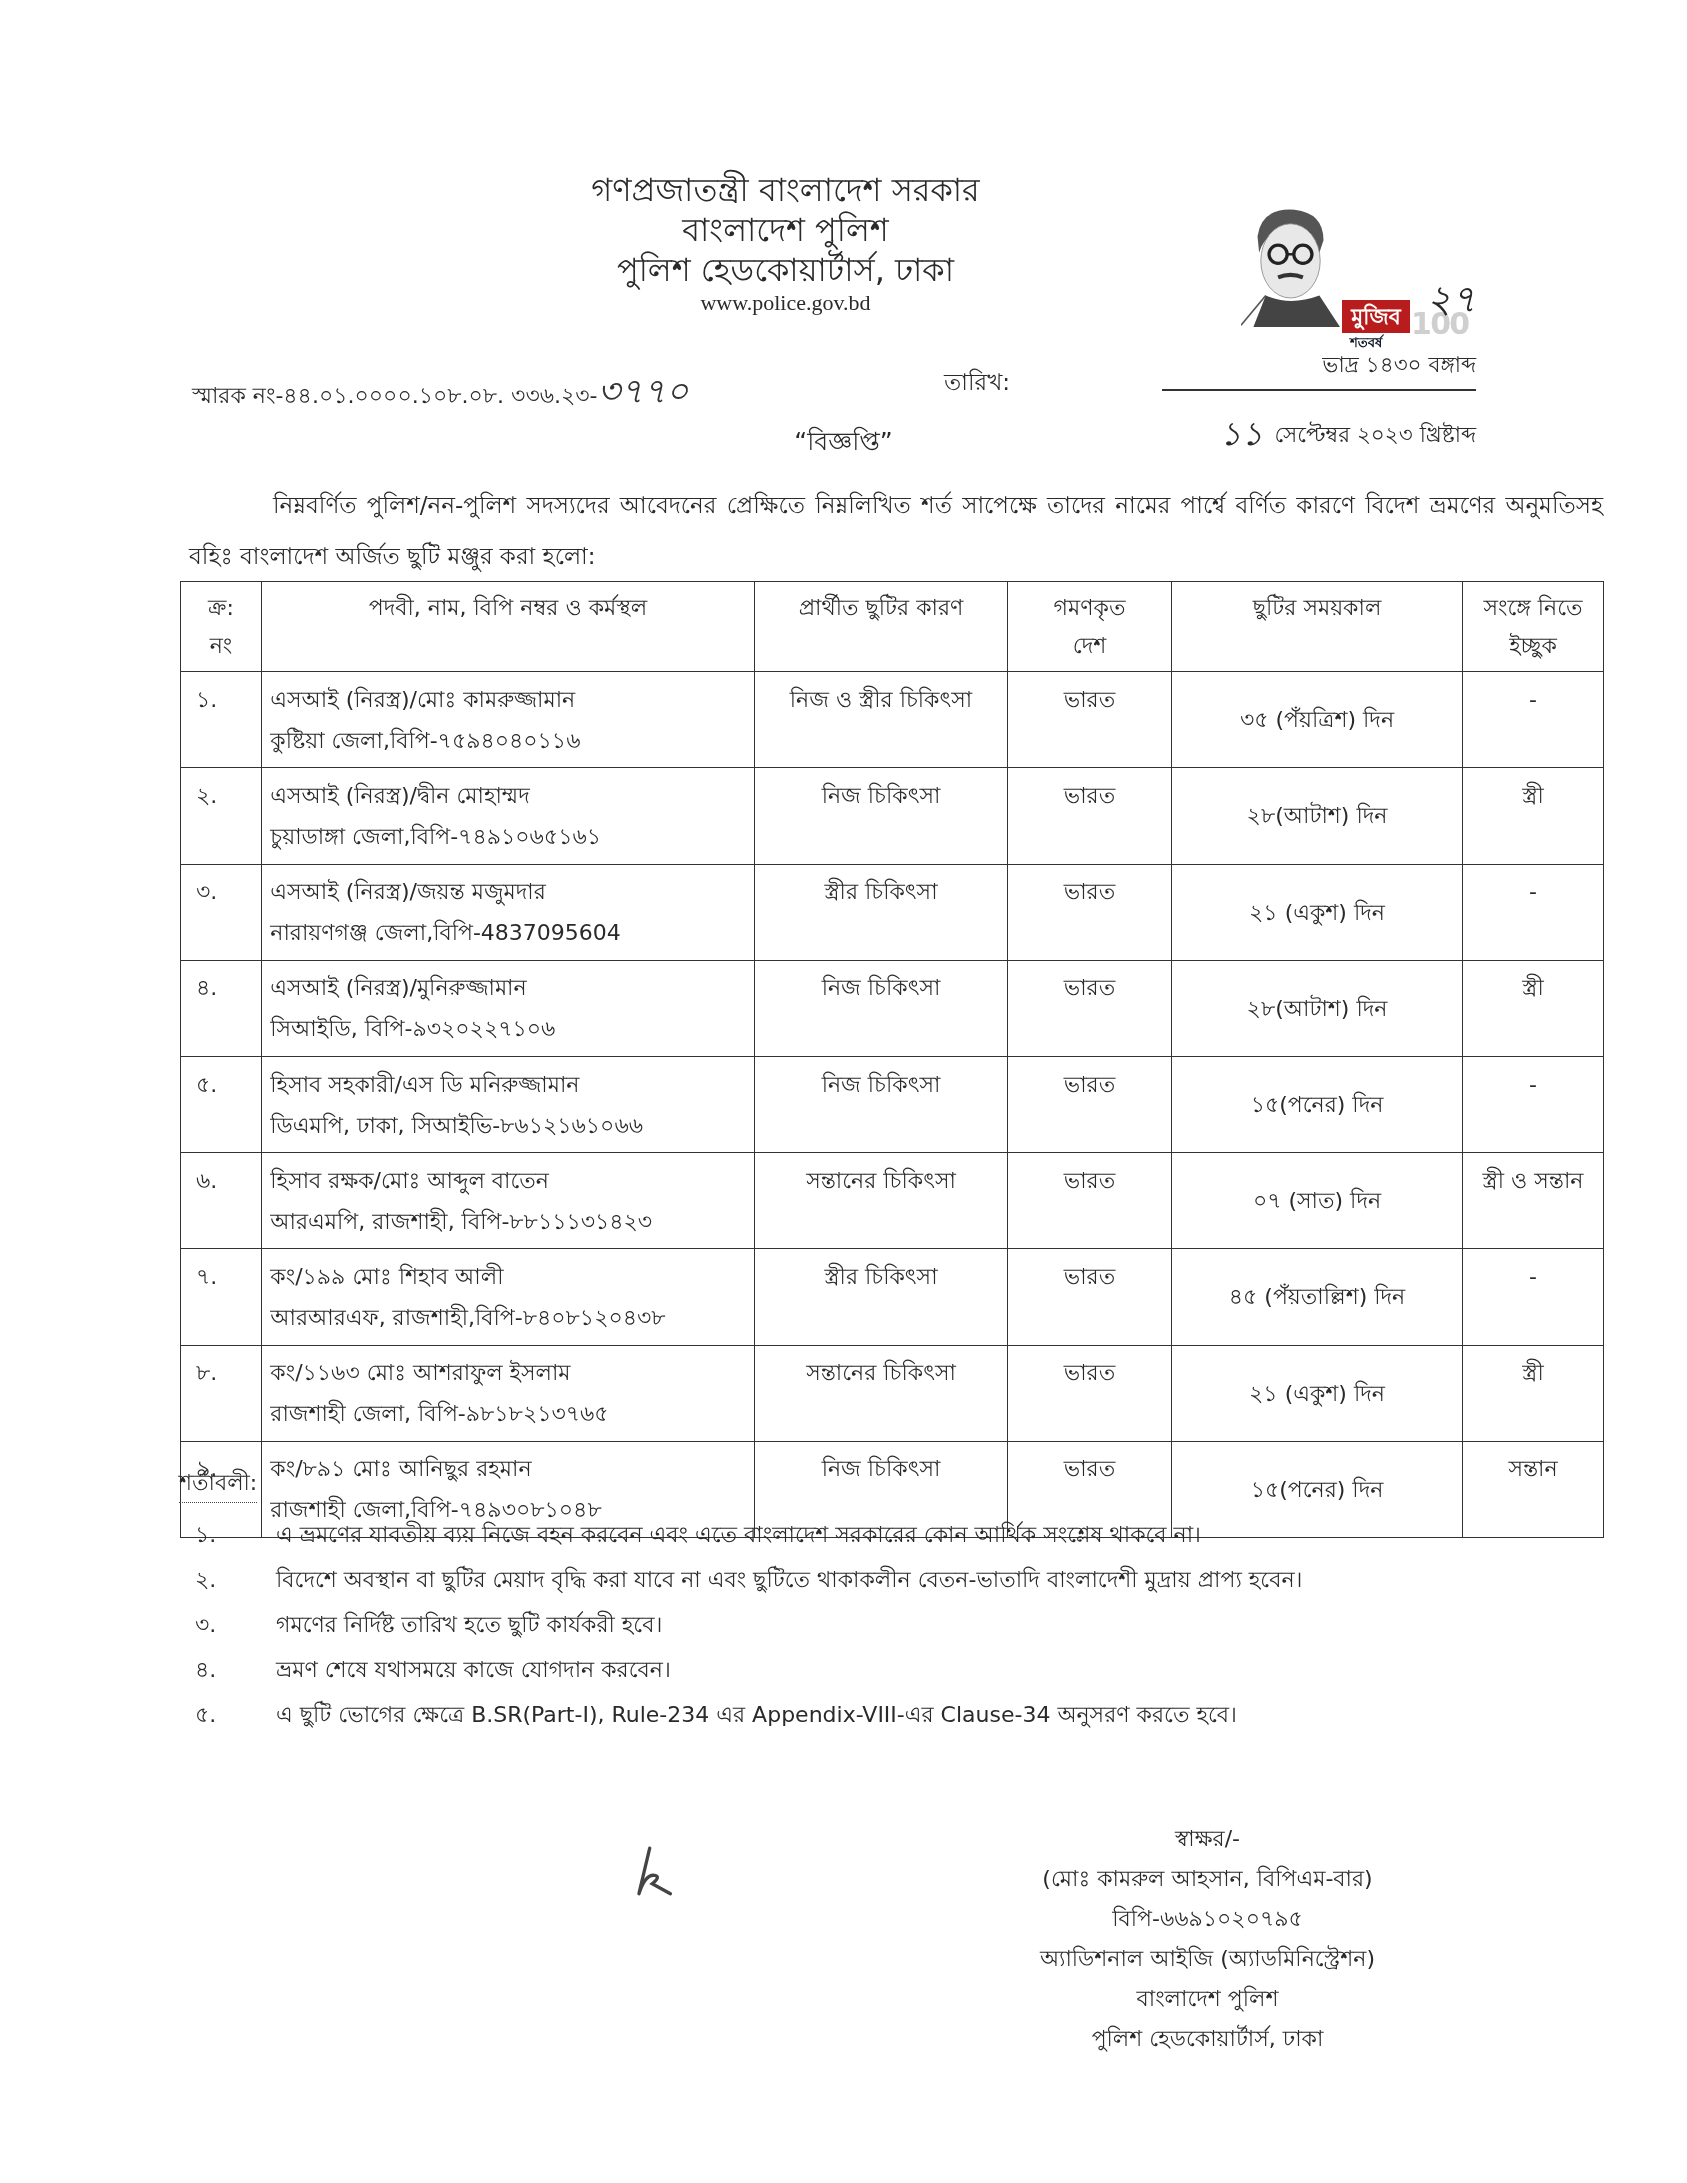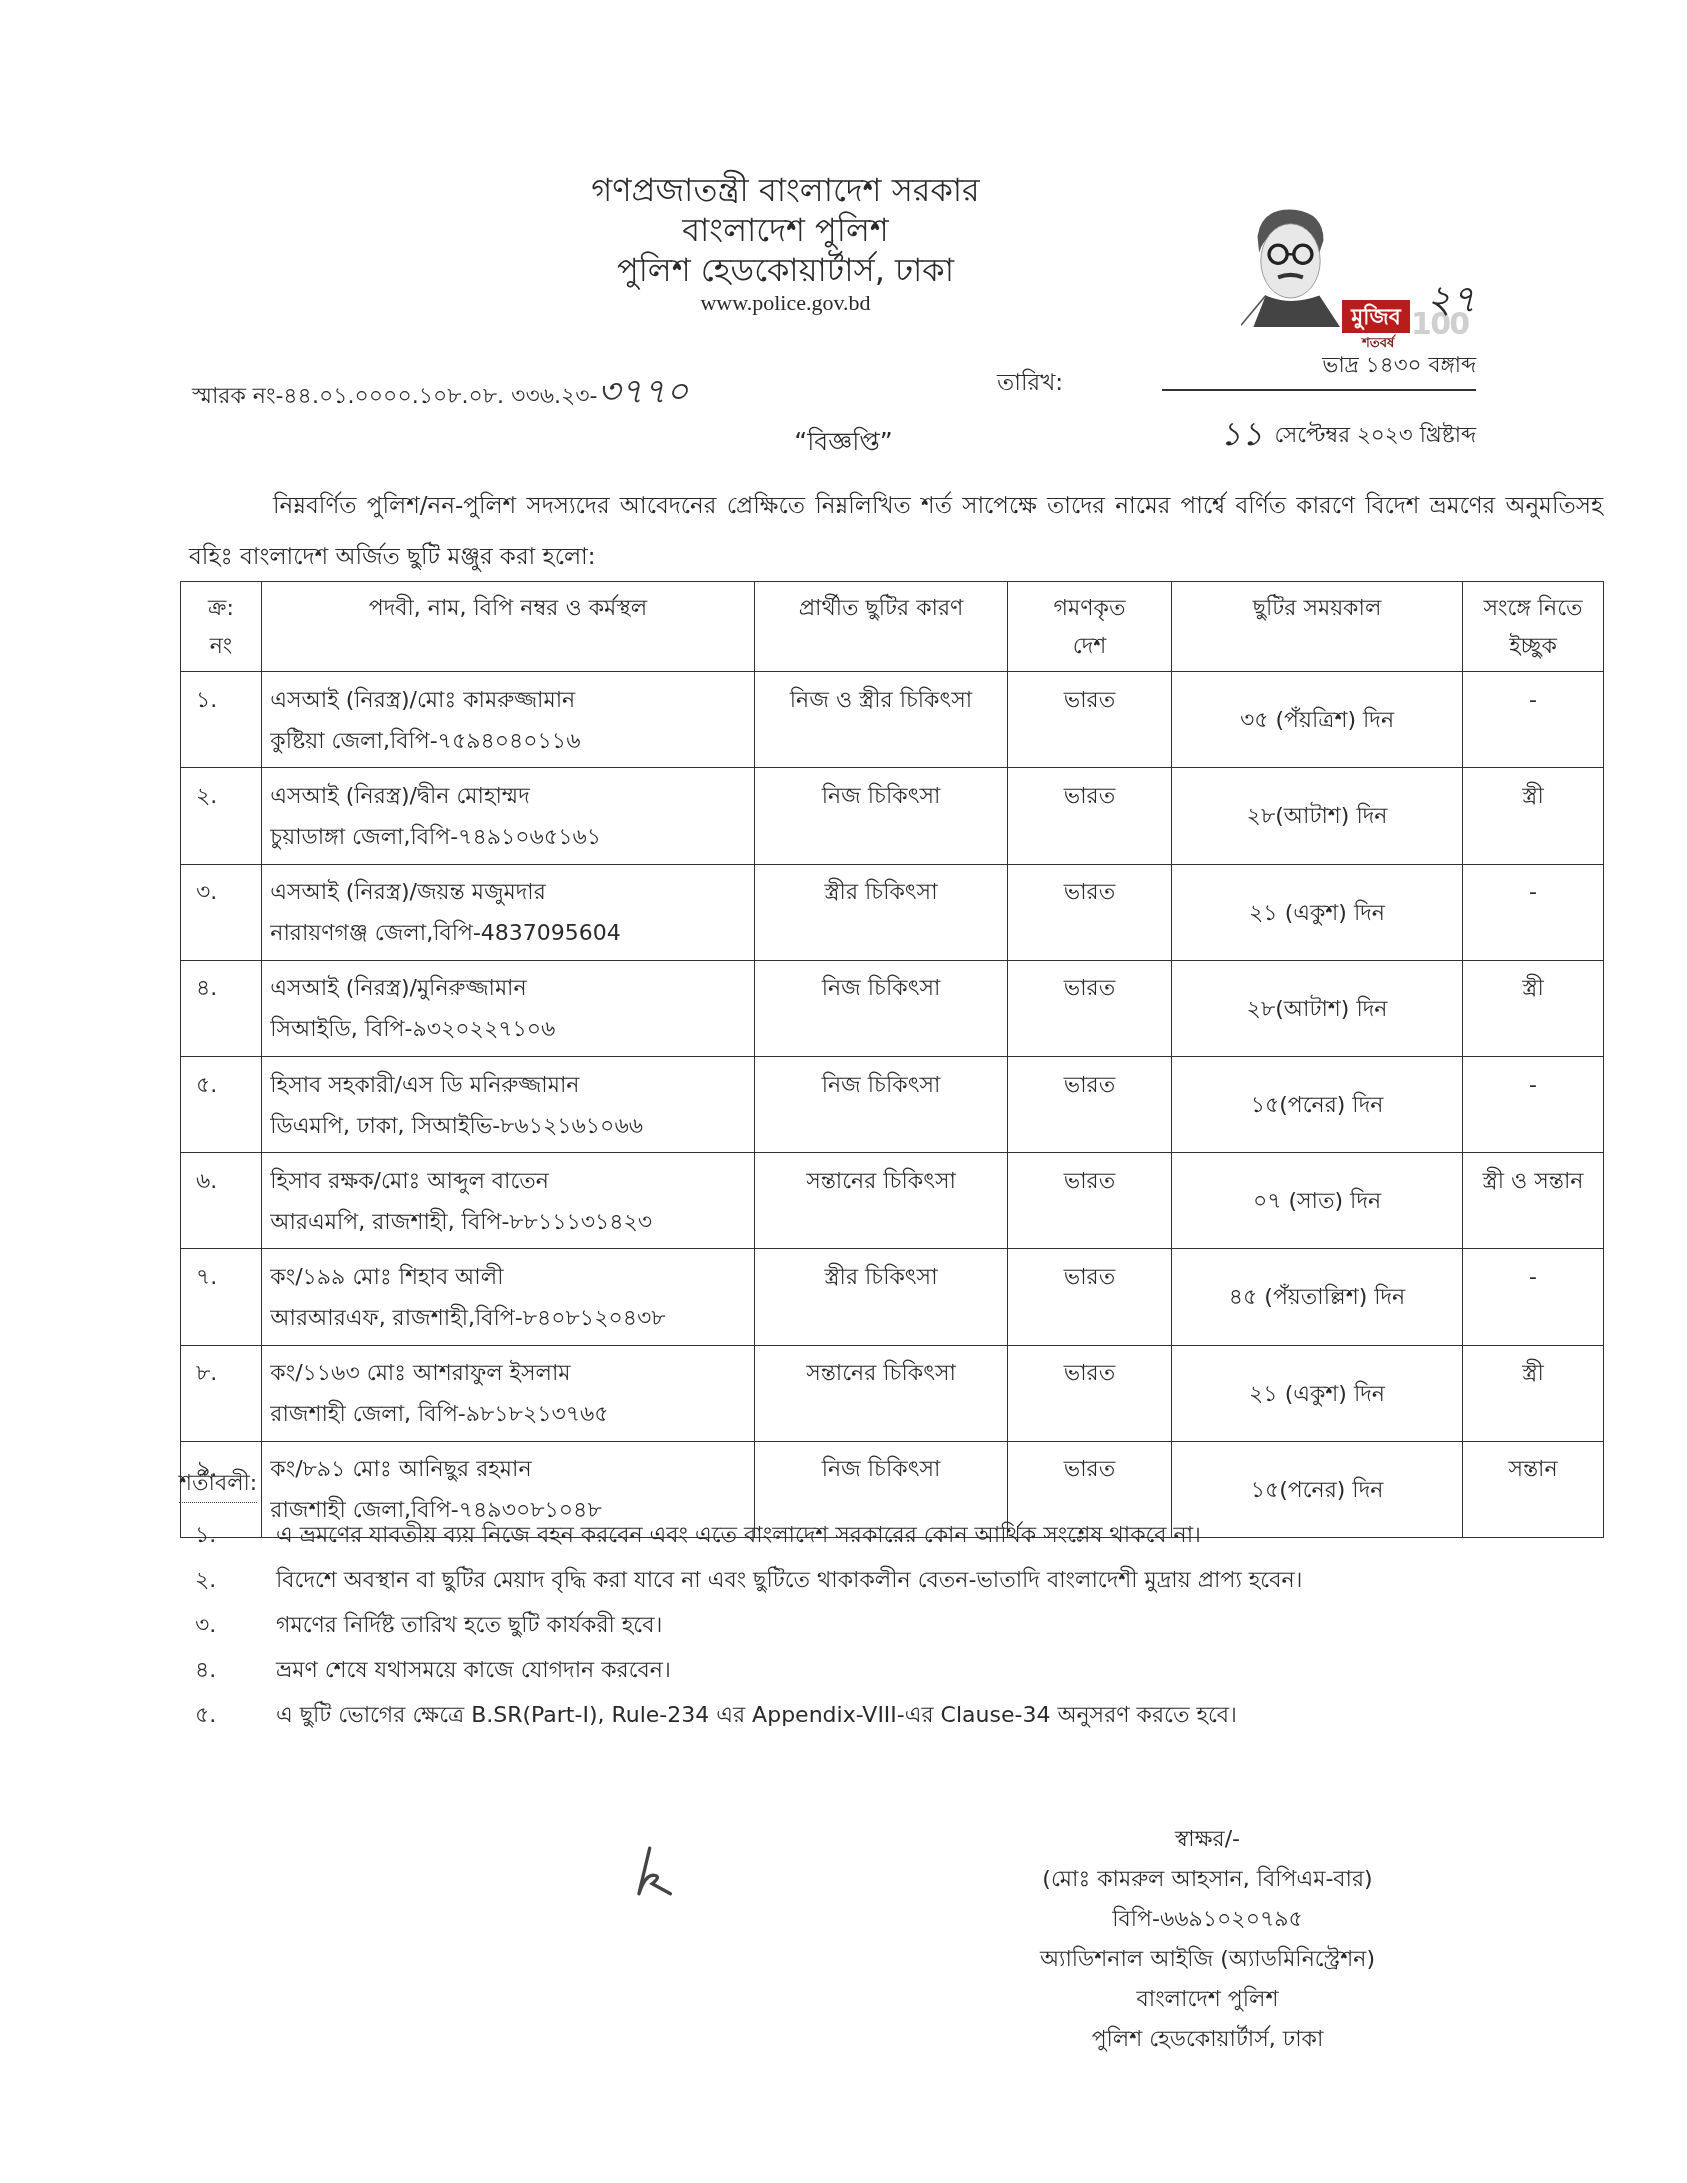--- a/index.html
+++ b/index.html
@@ -10,26 +10,26 @@
   }
   .abs { position: absolute; }
   .center { text-align: center; }
   .hdr-line { font-size: 32px; line-height: 40px; }
   .web { font-family: "Liberation Serif", "DejaVu Serif", serif; font-size: 22px; }
 
   
   .emblem { left: 1216px; top: 186px; width: 248px; height: 153px; }
   .emblem .face { position:absolute; left: 25px; top: 16.5px; width: 99px; height: 124px; }
   .emblem .txt1 { position:absolute; left: 126px; top: 114px; width: 68px; height: 33px; background:#b91c1c; color:#fff; font-size: 21.5px; font-weight: bold; text-align:center; line-height: 33px; }
-  .emblem .txt2 { position:absolute; left: 146px; top: 147px; font-size: 13.2px; font-weight:bold; color:#7f1d1d; }
+  .emblem .txt2 { position:absolute; left: 134px; top: 147px; font-size: 13.2px; font-weight:bold; color:#0f172a; }
   .emblem .txt3 { position:absolute; left: 195px; top: 120px; font-size: 30px; font-weight:bold; color:#cfcfcf; letter-spacing: -1.7px; }
 
   .memo { left: 192px; top: 364px; font-size: 22px; }
   .memo .hand { font-size: 35px; font-style: italic; color: #333; }
-  .date-label { left: 997px; top: 364px; font-size: 23px; }
+  .date-label { left: 944px; top: 364px; font-size: 23px; }
   .date-box { left: 1162px; top: 341px; width: 314px; }
   .date-top { font-size: 21.5px; height: 43px; display:flex; align-items:flex-end; justify-content:flex-end; gap: 15px; border-bottom: 2.5px solid #333; padding-bottom: 5px; flex-direction: column; }
   .date-top .hand { font-size: 38px; font-style: italic; }
   .date-bot { font-size: 21.5px; display:flex; align-items:center; justify-content:flex-end; gap: 11.6px; padding-top: 17px; }
   .date-bot .hand { font-size: 33px; font-style: italic; }
 
   .notice-title { left: 0; width: 1687px; top: 422px; font-size: 25px; }
 
   .intro { left: 189px; top: 480px; width: 1414px; font-size: 23px; line-height: 51px; text-indent: 84px; text-align: justify; }
 

